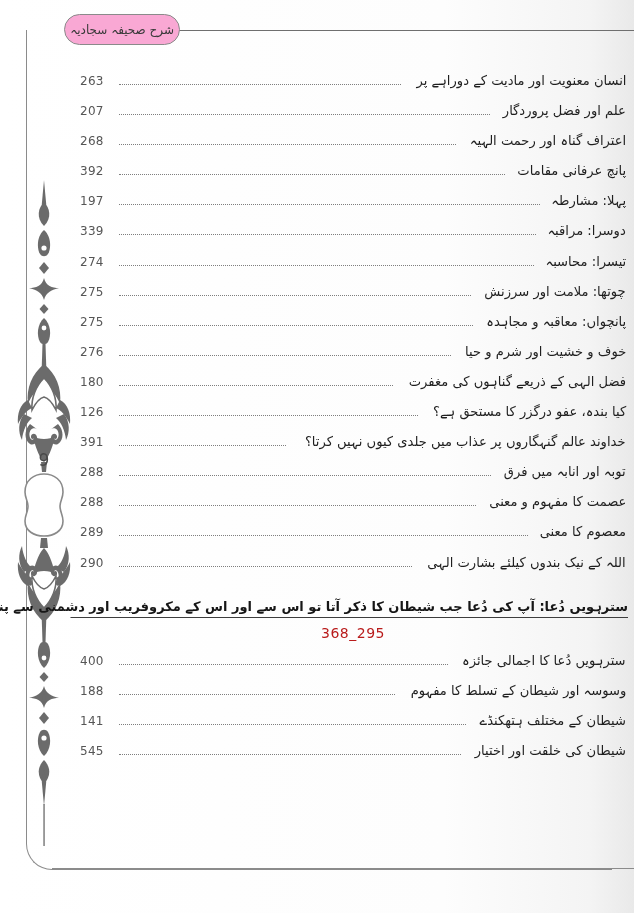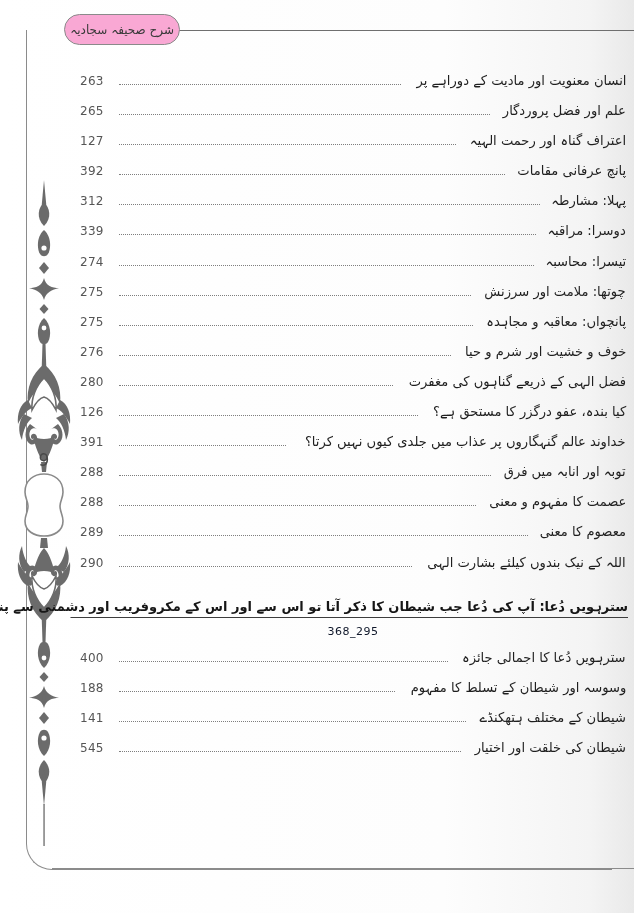--- a/index.html
+++ b/index.html
@@ -160,22 +160,22 @@
     direction: rtl;
     white-space: nowrap;
     border-bottom: 1.4px solid #3d3d3d;
     padding-bottom: 3px;
     width: 100%;
     transform: scaleX(0.985);
     transform-origin: right center;
   }
   .range {
     text-align: center;
-    font-size: 11px;
-    color: #0f172a;
+    font-size: 14px;
+    color: #b91c1c;
     letter-spacing: 0.5px;
     margin-top: 7px;
     margin-right: -18px;
     width: 546px;
     direction: ltr;
   }
   .gap { height: 11px; }
 </style>
 </head>
 <body>
@@ -279,36 +279,36 @@
 
   <div>
     <div class="row">
       <span class="title">انسان معنویت اور مادیت کے دوراہے پر</span>
       <span class="leader"></span>
       <span class="pnum">263</span>
     </div>
     <div class="row">
       <span class="title">علم اور فضل پروردگار</span>
       <span class="leader"></span>
-      <span class="pnum">265</span>
+      <span class="pnum">207</span>
     </div>
     <div class="row">
       <span class="title">اعتراف گناہ اور رحمت الہیہ</span>
       <span class="leader"></span>
-      <span class="pnum">127</span>
+      <span class="pnum">268</span>
     </div>
     <div class="row">
       <span class="title">پانچ عرفانی مقامات</span>
       <span class="leader"></span>
       <span class="pnum">392</span>
     </div>
     <div class="row">
       <span class="title">پہلا: مشارطہ</span>
       <span class="leader"></span>
-      <span class="pnum">312</span>
+      <span class="pnum">197</span>
     </div>
     <div class="row">
       <span class="title">دوسرا: مراقبہ</span>
       <span class="leader"></span>
       <span class="pnum">339</span>
     </div>
     <div class="row">
       <span class="title">تیسرا: محاسبہ</span>
       <span class="leader"></span>
       <span class="pnum">274</span>
@@ -324,21 +324,21 @@
       <span class="pnum">275</span>
     </div>
     <div class="row">
       <span class="title">خوف و خشیت اور شرم و حیا</span>
       <span class="leader"></span>
       <span class="pnum">276</span>
     </div>
     <div class="row">
       <span class="title">فضل الہی کے ذریعے گناہوں کی مغفرت</span>
       <span class="leader"></span>
-      <span class="pnum">280</span>
+      <span class="pnum">180</span>
     </div>
     <div class="row">
       <span class="title">کیا بندہ، عفو درگزر کا مستحق ہے؟</span>
       <span class="leader"></span>
       <span class="pnum">126</span>
     </div>
     <div class="row">
       <span class="title">خداوند عالم گنہگاروں پر عذاب میں جلدی کیوں نہیں کرتا؟</span>
       <span class="leader"></span>
       <span class="pnum">391</span>

